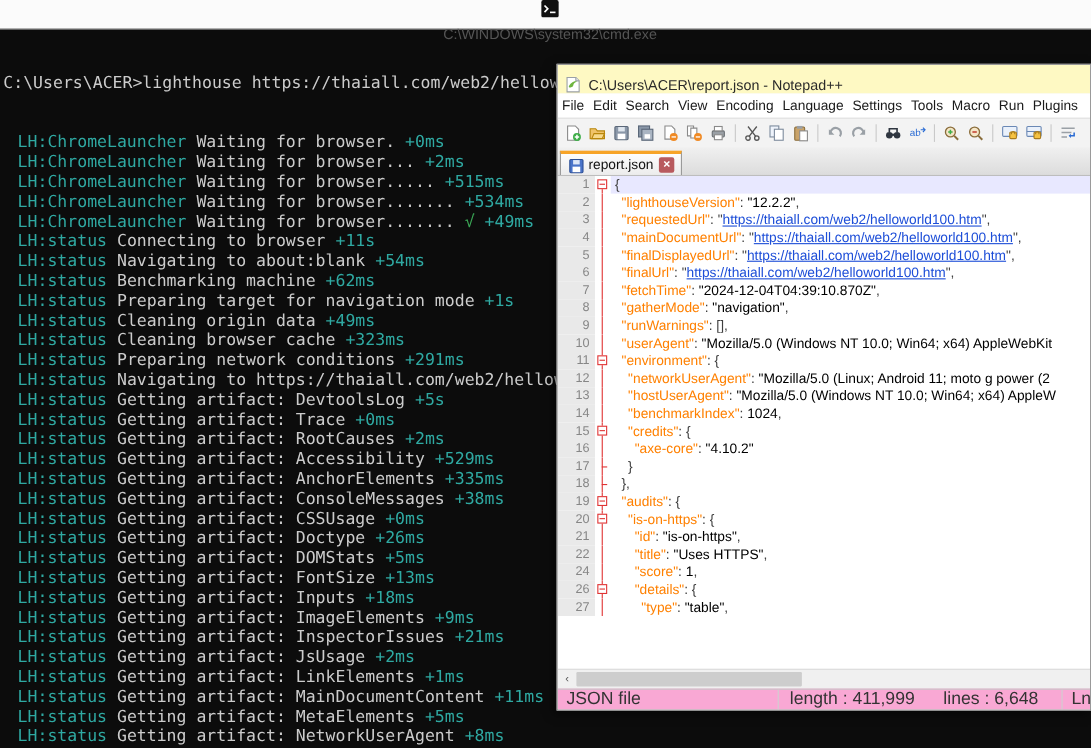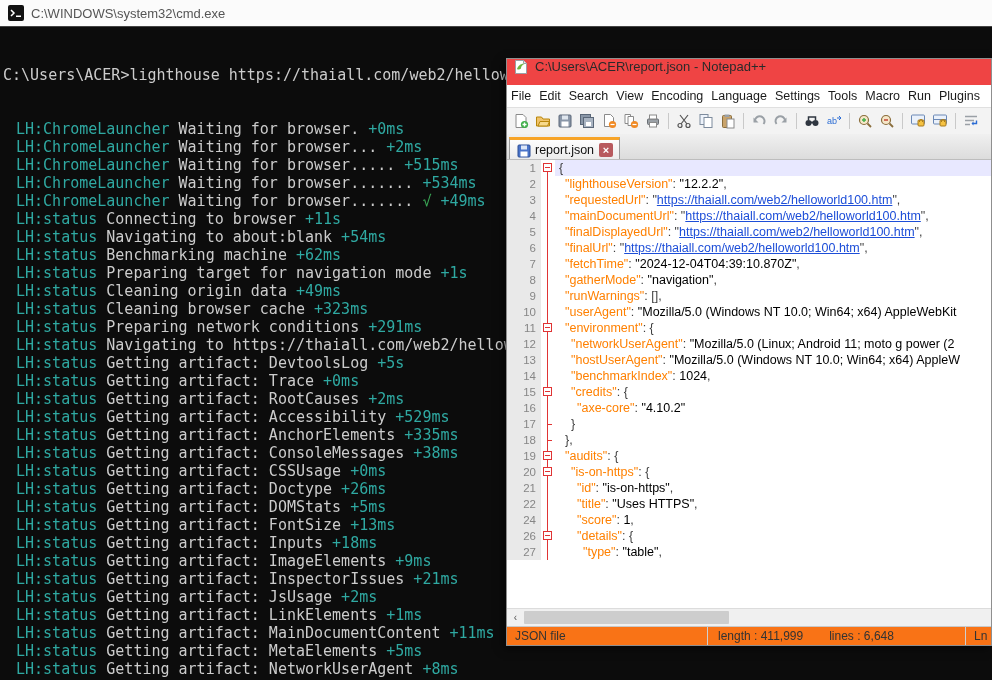--- a/index.html
+++ b/index.html
@@ -1,33 +1,33 @@
 <!DOCTYPE html>
 <html style="--accent: #2fa9a2; --check: #3aa655;"><head>
 <meta charset="utf-8">
 <style>
   html,body{margin:0;padding:0;background:#222;}
   #canvas{position:relative;width:992px;height:680px;overflow:hidden;background:#0c0c0c;
           font-family:"Liberation Sans",sans-serif;}
   
   .cmd-titlebar{position:absolute;left:0;top:0;width:992px;height:27px;background:#fbfbfb;
-    display:flex;align-items:center;gap:7px;padding-left:8px;box-sizing:border-box;border-bottom:1px solid #444;}
+    display:flex;align-items:center;gap:7px;padding-left:8px;box-sizing:border-box;border-bottom:1px solid #444;flex-direction:column;}
   .cmd-titlebar .ttl{font-size:13px;color:#555;}
   .ico16{width:16px;height:16px;display:inline-block;flex:0 0 auto;}
   .console{position:absolute;left:0;top:27px;width:992px;height:653px;
     font-family:"DejaVu Sans Mono","Liberation Mono",monospace;font-size:15px;line-height:18px;
     color:#cccccc;padding:3px 0 0 3px;box-sizing:border-box;white-space:pre;overflow:hidden;}
   .cline{padding-left:13px;white-space:pre;}
   .ac{color:var(--accent,#2fa9a2);}
   .ck{color:var(--check,#3aa655);}
   
   .npp{position:absolute;left:506px;top:58px;width:486px;height:588px;background:#f3f3f3;
     border:1px solid #8f8f8f;box-sizing:border-box;box-shadow:-3px 3px 8px rgba(0,0,0,.5);
     display:flex;flex-direction:column;overflow:hidden;}
-  .npp-titlebar{height:26px;background:#ef4444;display:flex;align-items:flex-start;gap:6px;
+  .npp-titlebar{height:26px;background:#fef9c3;display:flex;align-items:flex-end;gap:6px;
     padding-left:6px;flex:0 0 auto;}
   .npp-titlebar .ttl{font-size:13px;color:#2a2a2a;white-space:nowrap;}
   .menubar{height:22px;background:#ffffff;display:flex;align-items:center;flex:0 0 auto;
     white-space:nowrap;overflow:hidden;}
   .menu-item{font-size:12.5px;color:#1a1a1a;padding:3px 4px;cursor:default;}
   .toolbar{height:26px;background:#f3f3f3;display:flex;align-items:center;gap:2px;
     padding-left:4px;flex:0 0 auto;overflow:hidden;border-top:1px solid #e0e0e0;}
   .tbtn{width:20px;height:20px;display:flex;align-items:center;justify-content:center;}
   .tsep{width:1px;height:16px;background:#c9c9c9;margin:0 3px;flex:0 0 auto;}
   .tabbar{height:25px;background:linear-gradient(#f0f0f0,#dcdcdc);display:flex;align-items:flex-end;
@@ -56,22 +56,22 @@
   .tok-s{color:#000;}
   .tok-u{color:#1d4ed8;text-decoration:underline;}
   .tok-n{color:#000;}
   
   .hscroll{height:17px;background:#f0f0f0;display:flex;align-items:center;flex:0 0 auto;
     border-top:1px solid #dcdcdc;}
   .harrow{width:17px;height:17px;display:flex;align-items:center;justify-content:center;
     color:#555;font-size:10px;}
   .hthumb{width:205px;height:13px;background:#cdcdcd;border-radius:1px;}
   
-  .statusbar{flex:1;background:#f97316;border-top:1px solid #c8c8c8;display:flex;align-items:center;
-    font-size:12px;color:#333;}
+  .statusbar{flex:1;background:#f9a8d4;border-top:1px solid #c8c8c8;display:flex;align-items:center;
+    font-size:16px;color:#333;}
   .sb1{flex:0 0 200px;padding-left:8px;box-sizing:border-box;height:100%;display:flex;align-items:center;}
   .sb2{flex:0 0 258px;border-left:1px solid #cfcfcf;padding-left:10px;box-sizing:border-box;height:100%;
     display:flex;align-items:center;gap:26px;}
   .sb3{flex:1;border-left:1px solid #cfcfcf;padding-left:8px;box-sizing:border-box;height:100%;
     display:flex;align-items:center;white-space:nowrap;}
 </style>
 </head>
 <body>
 
 <div id="canvas">

